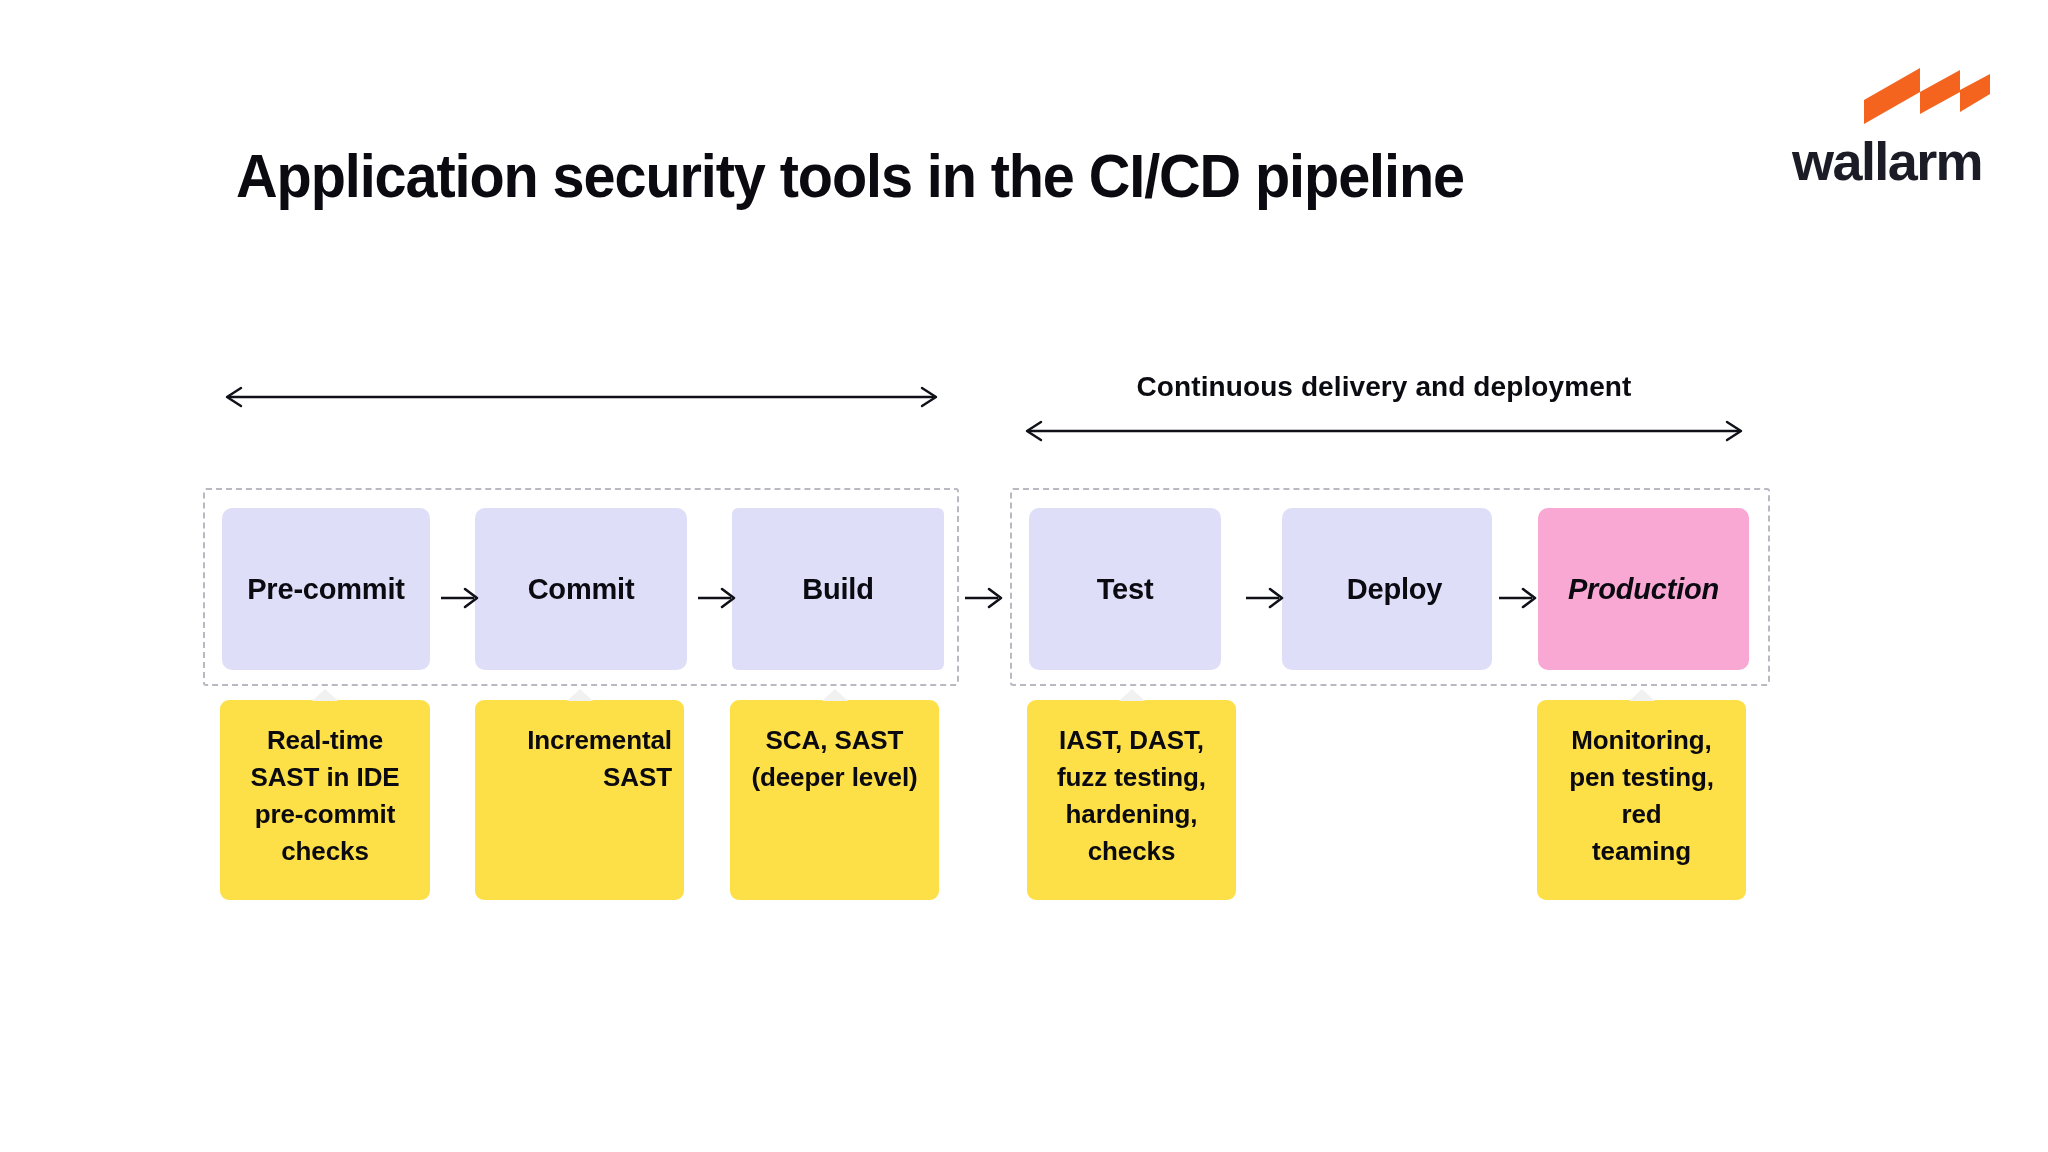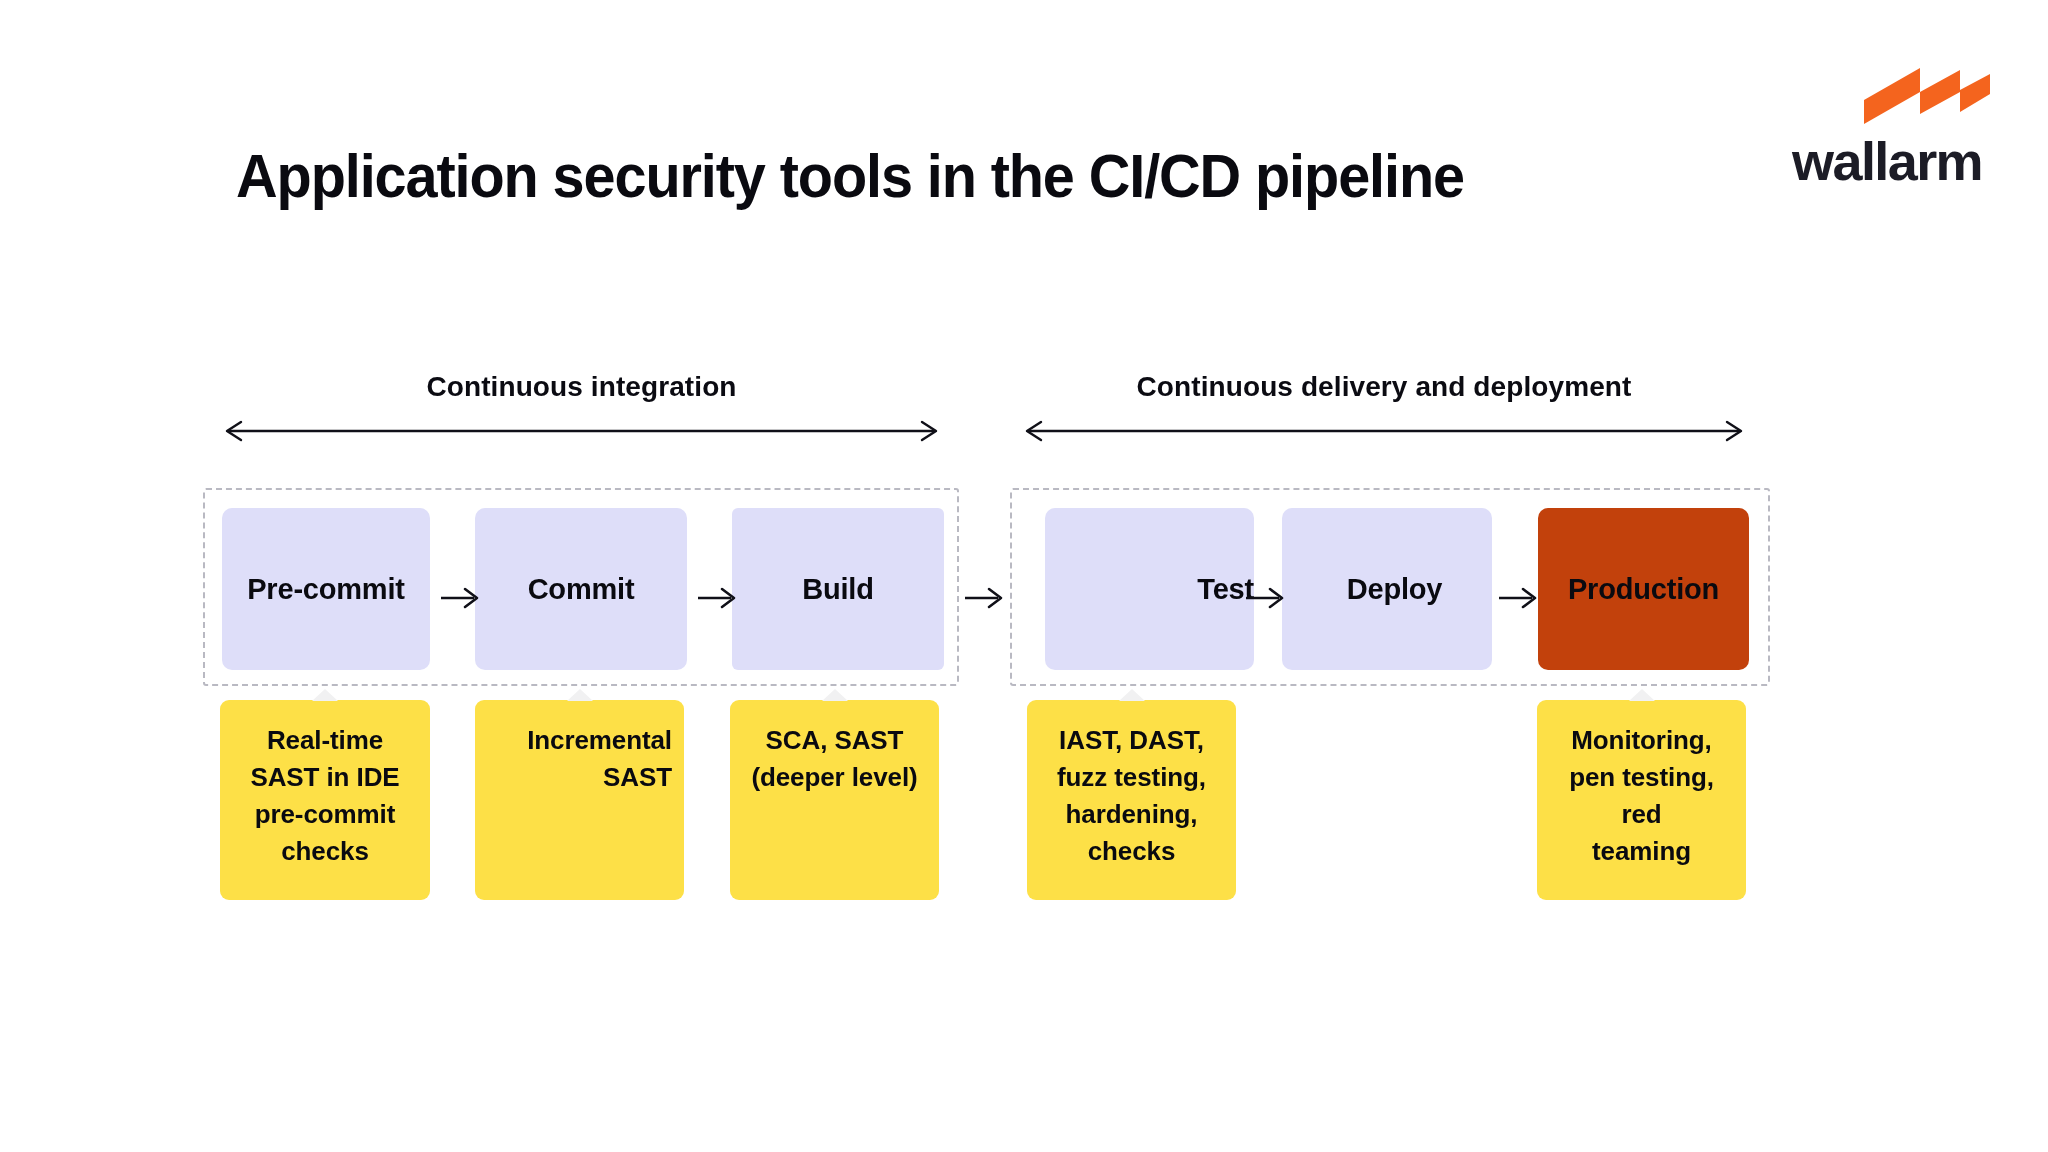--- a/index.html
+++ b/index.html
@@ -115,21 +115,21 @@
     position: absolute;
     top: 18px;
     height: 162px;
     border-radius: 10px;
     background: #dedef9;
     display: flex;
     align-items: center;
     justify-content: center;
     box-sizing: border-box;
   }
-  .stage.is-production { background: #c2410c; }
+  .stage.is-production { background: #f9a8d4; font-style: italic; }
   .stage-label {
     font-family: "Liberation Sans Narrow", "Liberation Sans", "DejaVu Sans", sans-serif;
     font-weight: 700;
     font-size: 29px;
     letter-spacing: -0.2px;
     color: #0a0a10;
     white-space: nowrap;
   }
 
   
@@ -182,21 +182,20 @@
     <path d="M4 38 L60 6 L60 30 L100 8 L100 28 L130 12 L130 32 L100 50 L100 30 L60 52 L60 30 L4 62 Z" fill="#F4641E"></path>
   </svg>
   <span class="logo-word">wallarm</span>
 </div>
 
 <div class="page-title">Application security tools in the CI/CD pipeline</div>
 
 <div class="diagram">
 
   <div class="phase" style="left:219px; width:725px;">
-    <div class="phase-label">Continuous integration</div>
     <div class="phase-arrow">
       <svg width="725" height="26" viewBox="0 0 725 26" aria-hidden="true">
         <line x1="10" y1="13" x2="715" y2="13" stroke="#101018" stroke-width="2.4"></line>
         <polyline points="22,4 8,13 22,22" fill="none" stroke="#101018" stroke-width="2.4" stroke-linecap="round" stroke-linejoin="round"></polyline>
         <polyline points="703,4 717,13 703,22" fill="none" stroke="#101018" stroke-width="2.4" stroke-linecap="round" stroke-linejoin="round"></polyline>
       </svg>
     </div>
   </div>
 
   <div class="phase" style="left:1019px; width:730px;">
@@ -219,21 +218,21 @@
         <span class="stage-label">Commit</span>
       </div>
       <div class="stage" style="left:527px; width:212px;border-radius:6px;">
         <span class="stage-label">Build</span>
       </div>
     </div>
   </div>
 
   <div class="stage-group" style="left:1010px; width:760px;">
     <div class="stage-row">
-      <div class="stage" style="left:33px; width:209px;justify-content:flex-end;">
+      <div class="stage" style="left:17px; width:192px;">
         <span class="stage-label">Test</span>
       </div>
       <div class="stage" style="left:270px; width:210px;padding-left:15px;">
         <span class="stage-label">Deploy</span>
       </div>
       <div class="stage is-production" style="left:526px; width:211px;">
         <span class="stage-label">Production</span>
       </div>
     </div>
   </div>

